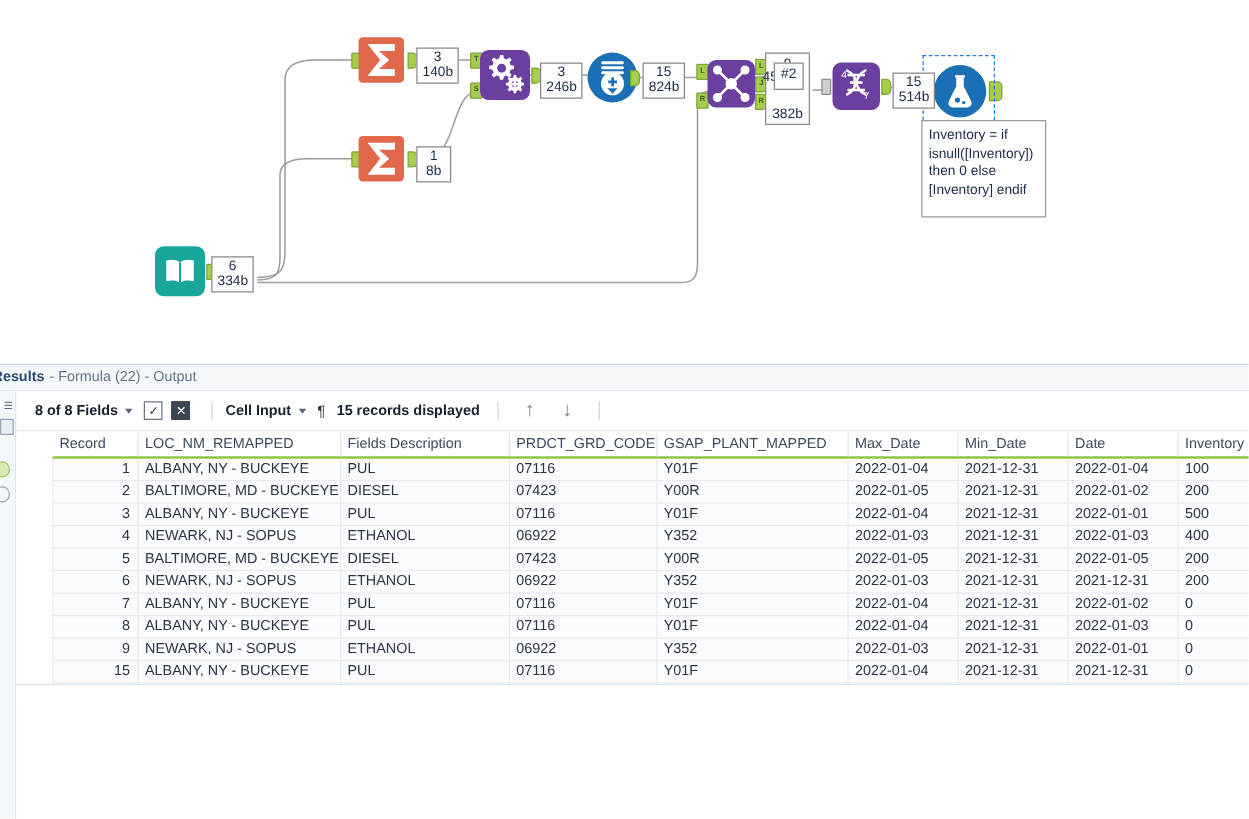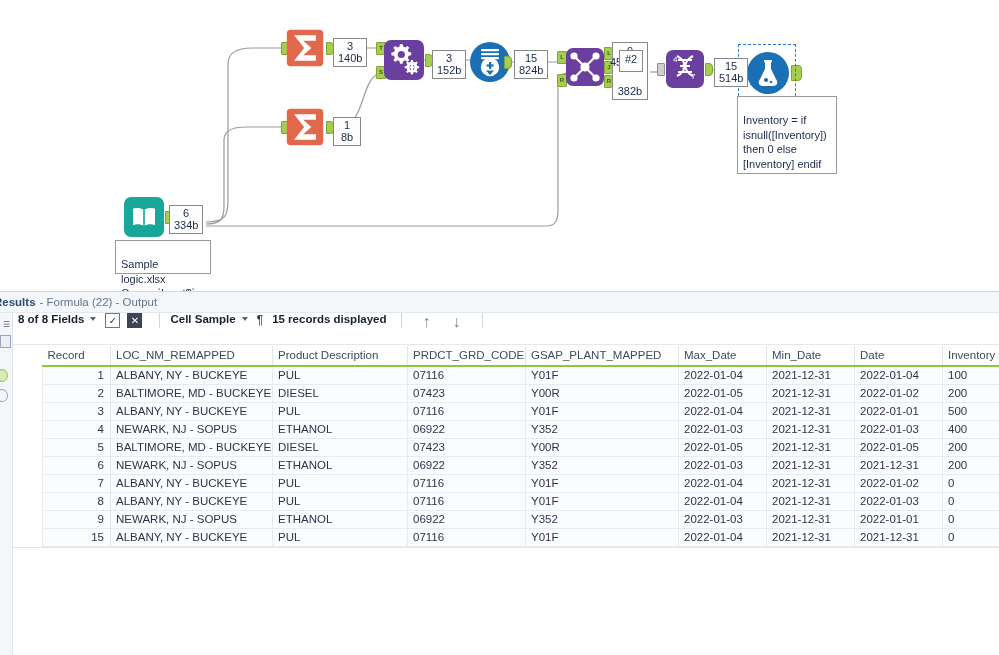--- a/index.html
+++ b/index.html
@@ -62,21 +62,21 @@
   .count b { font-weight: normal; display: block; }
 
   
   .note {
     position: absolute;
     background: #ffffff;
     border: 1px solid #9a9a9a;
     font-size: 11px;
     color: #1b2a4a;
     line-height: 14.5px;
-    padding: 16px 5px;
+    padding: 4px 5px;
     z-index: 5;
     white-space: pre-line;
   }
 
   .selbox {
     position: absolute;
     border: 1px dashed #2a7ade;
     z-index: 2;
   }
 
@@ -94,24 +94,24 @@
     padding-left: 0px;
     font-size: 11.5px;
     border-bottom: 1px solid #e2e8ef;
   }
   #results-title .rt-main { color: #2b4a74; font-weight: bold; margin-left: -6px; }
   #results-title .rt-sub { color: #63738a; margin-left: 4px; }
 
   #toolbar {
     height: 32px;
     background: #ffffff;
-    display: flex; align-items: flex-start;
+    display: flex; align-items: center;
     font-size: 11.5px; color: #1b2a4a;
     border-bottom: 1px solid #e2e8ef;
-    padding-left: 18px;
+    padding-left: 28px;
   }
   .tb-item { display: flex; align-items: center; white-space: nowrap; }
   .tb-label { margin-right: 4px; font-weight: bold; color: #17202e; }
   .caret {
     width: 0; height: 0;
     border-left: 3.5px solid transparent;
     border-right: 3.5px solid transparent;
     border-top: 4px solid #5a6374;
     margin: 0 9px 0 2px;
   }
@@ -241,22 +241,20 @@
           <path d="M13 4 C16 1.5 21 1.5 24 2.5 L24 19 C21 18 16 18 13 20 Z" fill="#ffffff"></path>
           <rect x="12.2" y="4" width="1.6" height="16" fill="#18a79a"></rect>
         </svg>
       </div>
       <div class="anchor out" style="left:41px; top:14px;"></div>
     </div>
     <div class="count" style="left:169px; top:205px; width:34px;">
       <b>6</b>
         <b>334b</b>
     </div>
-    <div class="note" style="left:115px; top:240px; width:96px; height:34px;">Sample logic.xlsx
-Query=`Input$`</div>
 
     <div class="tool" style="left:285px; top:28px;">
       <div class="anchor" style="left:-4px; top:14px;"></div>
       <div class="tool-icon" style="left:0; top:0;">
         <svg width="44" height="44" viewBox="0 0 44 44">
           <rect x="2" y="2" width="40" height="40" rx="4" fill="#e2684b"></rect>
           <path d="M10 8 L34 8 L34 14 L20 14 L29 22 L20 30 L34 30 L34 36 L10 36 L21 22 Z" fill="#ffffff"></path>
         </svg>
       </div>
       <div class="anchor out" style="left:41px; top:14px;"></div>
@@ -293,21 +291,21 @@
             <circle cx="24.9" cy="24.4" r="2.6" fill="#6b3fa0"></circle>
             <rect x="23.9" y="21.6" width="2" height="5.6" fill="#ffffff"></rect>
             <rect x="22.1" y="23.4" width="5.6" height="2" fill="#ffffff"></rect>
           </g>
         </svg>
       </div>
       <div class="anchor out" style="left:41px; top:14px;"></div>
     </div>
     <div class="count" style="left:432px; top:50px; width:34px;">
       <b>3</b>
-        <b>152b</b>
+        <b>246b</b>
     </div>
 
     <div class="tool" style="left:470px; top:42px;">
       <div class="tool-icon round" style="left:0; top:0; background:#1a6fb5;">
         <svg width="32" height="32" viewBox="0 0 32 32">
           <rect x="7" y="3" width="18" height="2.3" rx="1" fill="#ffffff"></rect>
           <rect x="7" y="7" width="18" height="2.3" rx="1" fill="#ffffff"></rect>
           <rect x="7" y="11" width="18" height="2.3" rx="1" fill="#ffffff"></rect>
           <circle cx="16" cy="21" r="9.2" fill="#ffffff"></circle>
           <rect x="15" y="16" width="2.2" height="7" fill="#1a6fb5"></rect>
@@ -405,21 +403,21 @@
 
     <div id="toolbar">
       <div class="tb-item">
         <span class="tb-label">8 of 8 Fields</span>
         <span class="caret"></span>
       </div>
       <div class="tb-icon">✓</div>
       <div class="tb-icon solid">✕</div>
       <div class="tb-sep"></div>
       <div class="tb-item">
-        <span class="tb-label">Cell Sample</span>
+        <span class="tb-label">Cell Input</span>
         <span class="caret"></span>
       </div>
       <span class="pilcrow">¶</span>
       <span class="tb-label">15 records displayed</span>
       <div class="tb-sep"></div>
       <span class="tb-arrow">↑</span>
       <span class="tb-arrow">↓</span>
       <div class="tb-sep"></div>
     </div>
 
@@ -440,21 +438,21 @@
             <col style="width:153px">
             <col style="width:88px">
           <col style="width:88px">
             <col style="width:88px">
             <col style="width:84px">
         </colgroup>
         <thead>
           <tr>
             <th class="rec">Record</th>
             <th>LOC_NM_REMAPPED</th>
-            <th>Product Description</th>
+            <th>Fields Description</th>
             <th>PRDCT_GRD_CODE</th>
             <th>GSAP_PLANT_MAPPED</th>
             <th>Max_Date</th>
             <th>Min_Date</th>
             <th>Date</th>
             <th>Inventory</th>
           </tr>
         </thead>
         <tbody id="grid-body">
             <tr>

